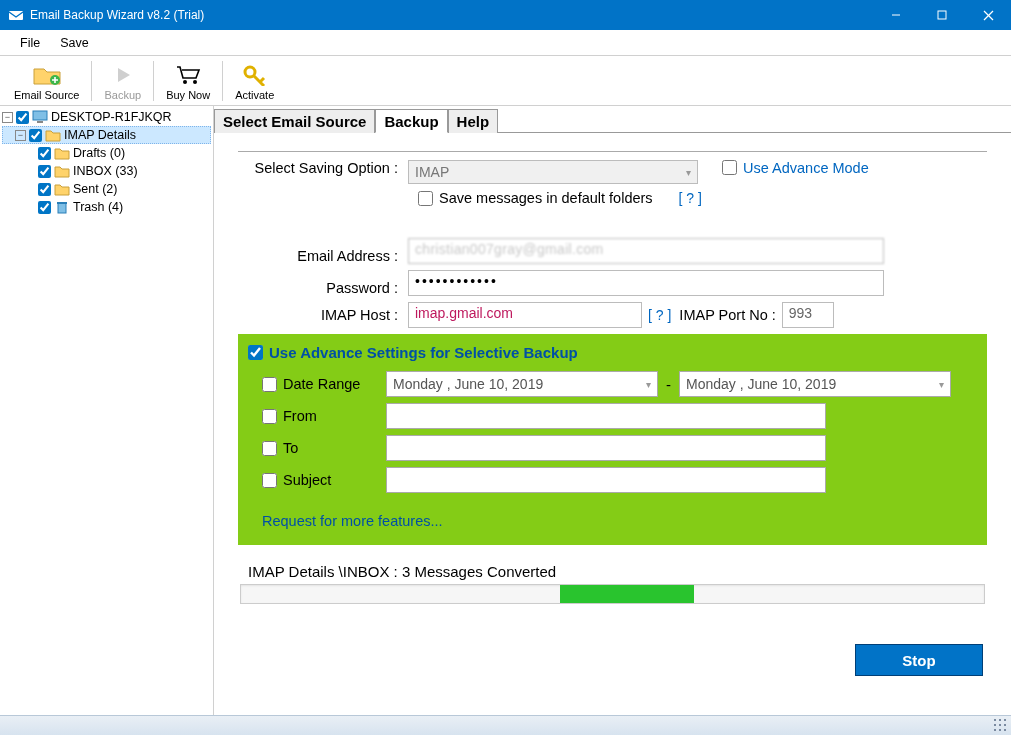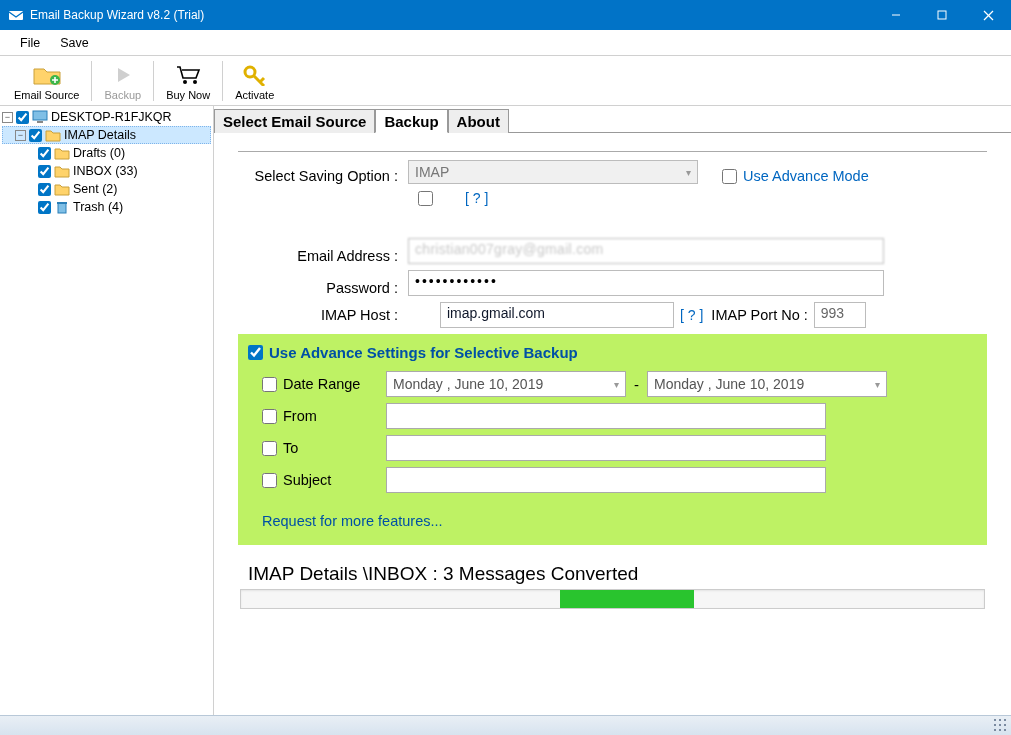--- a/index.html
+++ b/index.html
@@ -24,45 +24,45 @@
 .expander { width: 11px; height: 11px; border: 1px solid #888; display: inline-flex; align-items: center; justify-content: center; font-size: 9px; line-height: 1; margin-right: 3px; color: #555; }
 .chk { width: 13px; height: 13px; margin-right: 3px; accent-color: #0075c6; }
 .t-icon { width: 16px; height: 16px; display:inline-flex; align-items:center; justify-content:center; margin-right: 3px; }
 .main-pane { flex: 1; display: flex; flex-direction: column; background: #fff; }
 .tabstrip { display: flex; border-bottom: 1px solid #999; margin-top: 2px; background: #fff; }
 .tab { padding: 3px 8px 2px 8px; font-size: 15px; font-weight: bold; border: 1px solid #999; border-bottom: none; margin-right: 0px; background: #fff; position: relative; top: 1px; }
 .tab.inactive { background: #eee; }
 .tab.active { background: #fff; border-bottom: 1px solid #fff; }
 .tabcontent { flex:1; padding: 18px 24px 0 24px; overflow: auto; }
 .hr-top { border-top: 1px solid #aaa; margin-bottom: 8px; }
-.row { display: flex; align-items: flex-end; margin-bottom: 6px; }
+.row { display: flex; align-items: flex-start; margin-bottom: 6px; }
 .lbl { text-align: right; padding-right: 10px; font-size: 14.5px; color: #000; }
 .lbl.saving { width: 170px; }
 .select-box { width: 290px; height: 24px; border: 1px solid #bcbcbc; background: #f0f0f0; color: #777; padding: 2px 6px; display: flex; align-items: center; justify-content: space-between; font-size: 14px; }
 .caret { color: #999; font-size: 10px; }
 .helpq { color: #0066c0; font-size: 14px; padding: 0 6px; }
 .link { color: #0066c0; font-size: 14.5px; }
 .subrow { margin-left: 180px; display: flex; align-items: center; font-size: 14.5px; margin-bottom: 16px; margin-top: 2px; }
 .fieldrow { display: flex; align-items: flex-end; margin-bottom: 6px; }
 .fieldlbl { width: 170px; text-align: right; padding-right: 10px; font-size: 14.5px; }
 .txt { height: 26px; border: 1px solid #bcbcbc; padding: 2px 6px; font-size: 14px; background: #fff; }
 .txt.wide { width: 476px; }
 .txt.host { width: 234px; }
 .txt.port { width: 52px; }
 .txt.blur { color: #c8c8c8; letter-spacing: 0.3px; filter: blur(1.2px); }
 .hostport-row { display:flex; align-items:center; }
-.advance-panel { background: #bef264; padding: 10px 31px 16px 14px; margin-top: 6px; }
+.advance-panel { background: #84cc16; padding: 10px 31px 16px 14px; margin-top: 6px; }
 .adv-header { display:flex; align-items:center; color:#0050a5; font-weight:bold; font-size:15px; margin-bottom:10px; margin-left:-4px; }
 .adv-row { display:flex; align-items:center; margin: 6px 0; padding-left:10px; }
 .adv-lbl { font-size:14.5px; width:100px; display:flex; align-items:center; }
 .adv-input { height:26px; border:1px solid #aaa; background:#fff; flex:0 0 440px; padding:2px 6px; }
-.date-box { height:26px; border:1px solid #aaa; background:#fff; width:240px; padding:2px 6px; font-size:14px; color:#555; display:flex; align-items:center; justify-content:space-between; }
+.date-box { height:26px; border:1px solid #aaa; background:#fff; width:272px; padding:2px 6px; font-size:14px; color:#555; display:flex; align-items:center; justify-content:space-between; }
 .dash { padding:0 8px; font-size:15px; }
 .req-link { color:#0050a5; font-size:14.5px; margin-top:14px; margin-left:10px; display:inline-block; }
-.progress-label { font-size:19px; margin:18px 0 4px 10px; }
+.progress-label { font-size:15px; margin:18px 0 4px 10px; }
 .progress-bar { height:20px; border:1px solid #ccc; background:#f6f6f6; position:relative; margin:0 2px; box-shadow: inset 0 1px 2px rgba(0,0,0,0.08); }
 .progress-fill { position:absolute; left:43%; top:0; bottom:0; width:18%; background:#29c42e; }
 .btn-bar { display:flex; justify-content:flex-end; margin-top:40px; padding-right:4px; }
 .stop-btn { width:128px; height:32px; background:#0173c7; color:#fff; border:1px solid #003f77; font-size:15px; font-weight:600; display:flex; align-items:center; justify-content:center; }
 .statusbar { height:20px; background:linear-gradient(#e9eff5,#d7e3ef); border-top:1px solid #b8c8d8; display:flex; justify-content:flex-end; align-items:center; padding-right:4px; }
 .grip { display:grid; grid-template-columns: repeat(3, 3px); grid-template-rows: repeat(3, 3px); gap:2px; }
 .grip span { width:2px; height:2px; background:#7a8aa0; }
 input[type=checkbox].big { width:15px; height:15px; accent-color:#0075c6; margin-right:6px; }
 </style>
 </head>
@@ -209,55 +209,56 @@
           </svg>
         </span>
       <span>Trash (4)</span>
     </div>
   </div>
 
   <div class="main-pane">
     <div class="tabstrip">
       <div class="tab inactive">Select Email Source</div>
       <div class="tab active">Backup</div>
-      <div class="tab inactive">About</div>
+      <div class="tab inactive">Help</div>
     </div>
 
     <div class="tabcontent">
       <div class="hr-top"></div>
 
       <div class="row">
         <div class="lbl saving">Select Saving Option :</div>
         <div class="select-box">
           <span>IMAP</span>
           <span class="caret">▾</span>
         </div>
         <span style="width:24px"></span>
         <input type="checkbox" class="big" style="">
         <span class="link">Use Advance Mode</span>
       </div>
       <div class="subrow">
         <input type="checkbox" class="big" style="">
+        <span>Save messages in default folders</span>
         <span style="width:20px"></span>
         <span class="helpq">[ ? ]</span>
       </div>
 
       <div style="height:16px"></div>
 
       <div class="fieldrow">
         <div class="fieldlbl">Email Address :</div>
         <div class="txt wide blur">christian007gray@gmail.com</div>
       </div>
       <div class="fieldrow">
         <div class="fieldlbl">Password :</div>
         <div class="txt wide" style="letter-spacing:2px;">••••••••••••</div>
       </div>
       <div class="fieldrow hostport-row">
         <div class="fieldlbl">IMAP Host :</div>
-        <div class="txt host" style="color:#0f172a;margin-left:32px;">imap.gmail.com</div>
+        <div class="txt host" style="color:#be185d;">imap.gmail.com</div>
         <span class="helpq">[ ? ]</span>
         <span style="font-size:14.5px; margin:0 6px 0 2px;">IMAP Port No :</span>
         <div class="txt port" style="color:#666;">993</div>
       </div>
 
       <div class="advance-panel">
         <div class="adv-header">
           <input type="checkbox" class="big" checked="" style="">
           <span>Use Advance Settings for Selective Backup</span>
         </div>
@@ -302,20 +303,23 @@
           <input class="adv-input" style="">
         </div>
         <span class="req-link">Request for more features...</span>
       </div>
 
       <div class="progress-label">IMAP Details \INBOX : 3 Messages Converted</div>
       <div class="progress-bar">
         <div class="progress-fill"></div>
       </div>
 
+      <div class="btn-bar">
+        <div class="stop-btn">Stop</div>
+      </div>
     </div>
   </div>
 </div>
 
 <div class="statusbar">
   <div class="grip">
     <span></span>
       <span></span>
       <span></span>
       <span></span>

